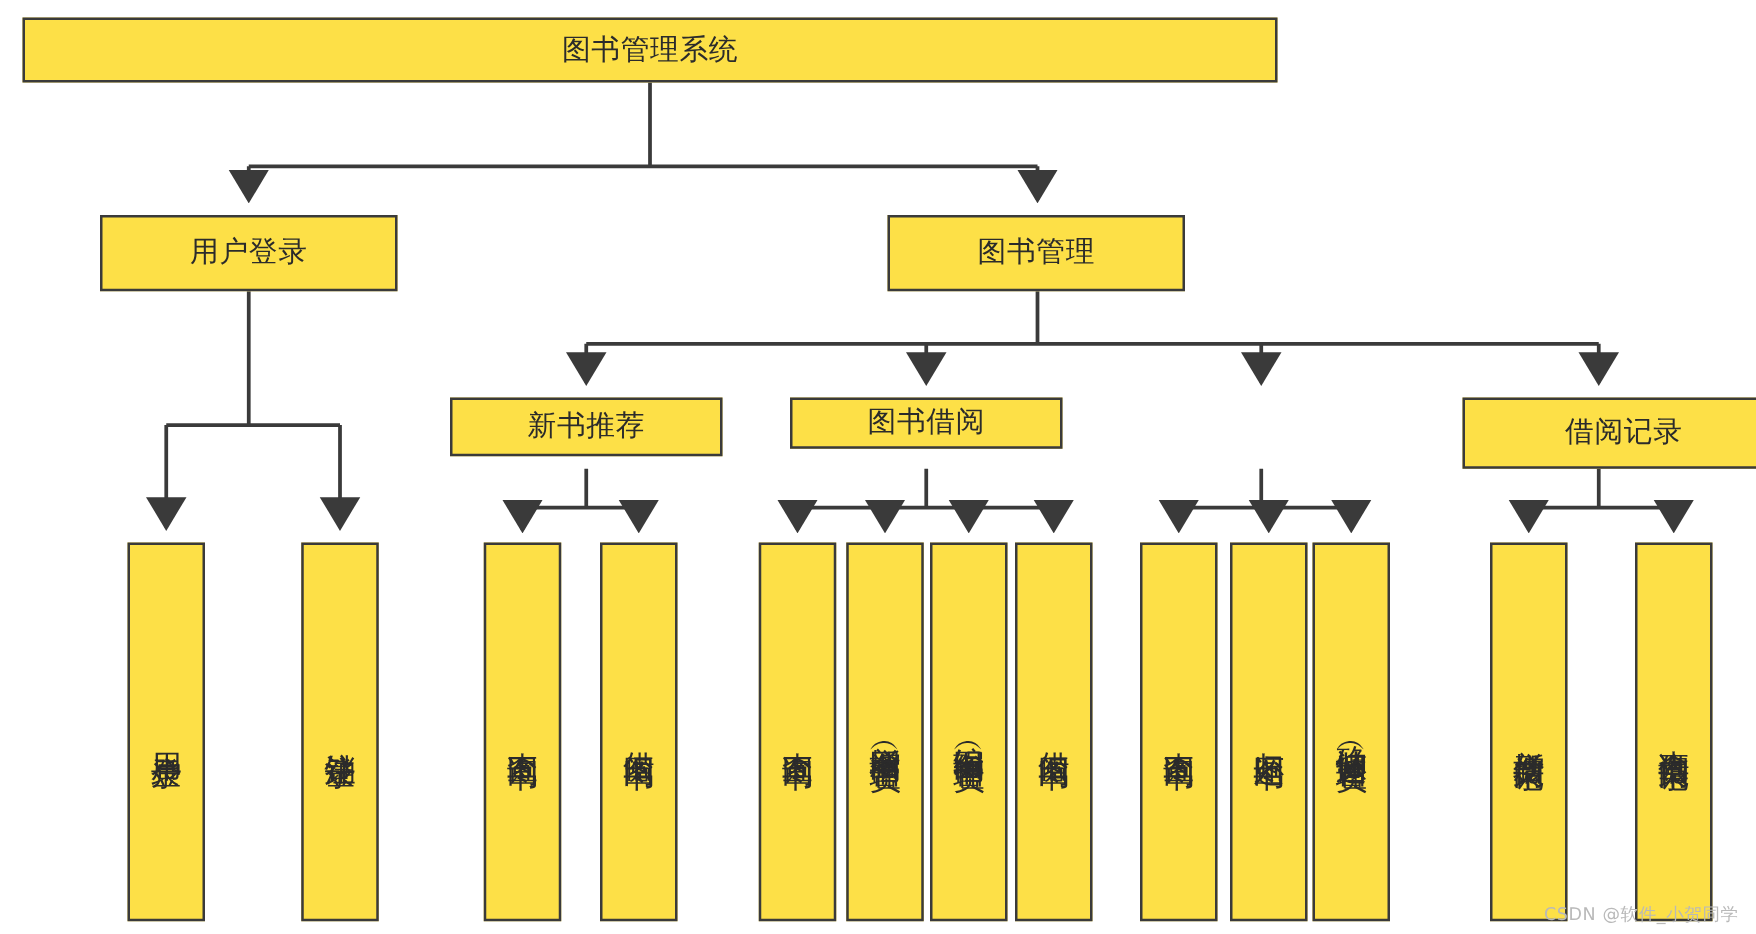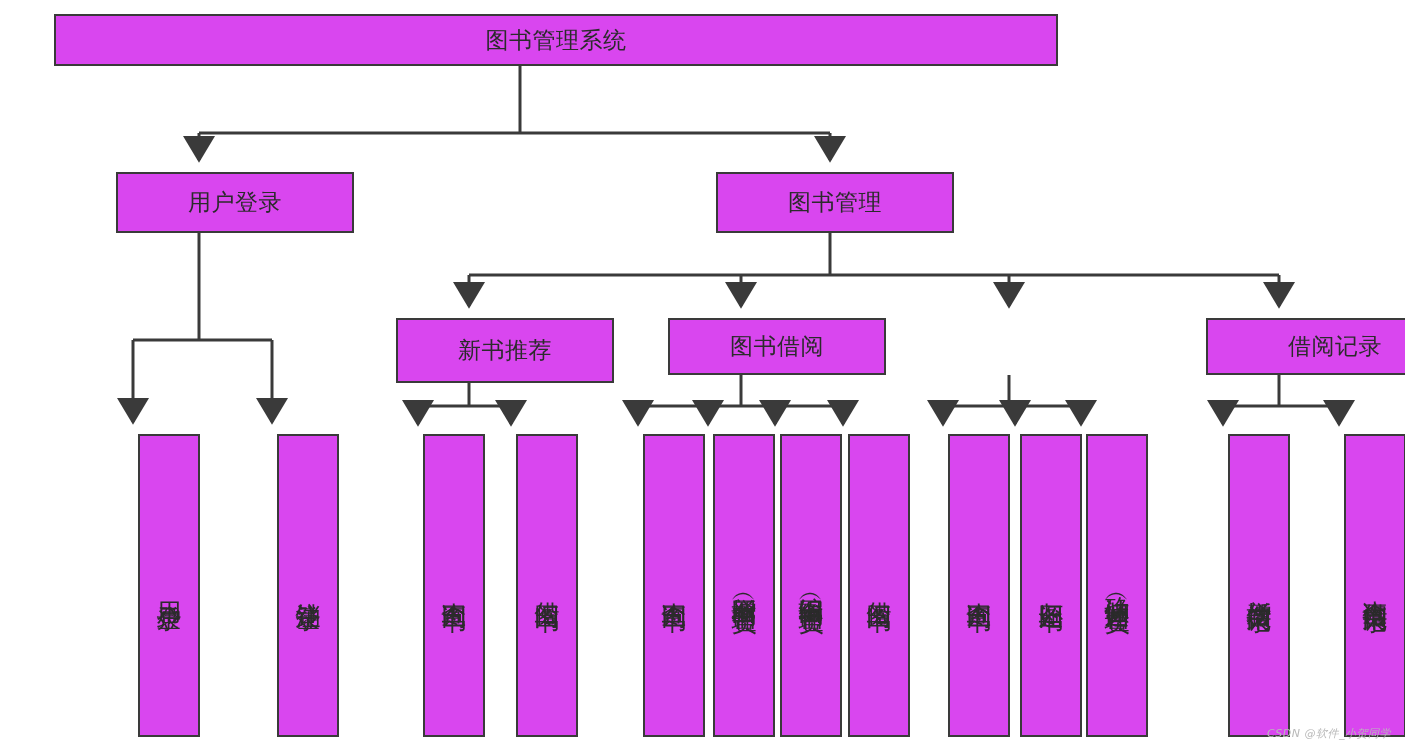--- a/index.html
+++ b/index.html
@@ -20,27 +20,26 @@
   svg#wires {
     position: absolute;
     left: 0;
     top: 0;
     width: 1405px;
     height: 747px;
   }
   .node {
     position: absolute;
     box-sizing: border-box;
-    background: #d946ef;
+    background: #fde047;
     border: 2px solid #3a3a3a;
     display: flex;
     align-items: center;
     justify-content: center;
     color: #2b2b2b;
-    margin-left: 36px;
   }
   .node .label {
     display: block;
     text-align: center;
     line-height: 1.16;
     color: #2b2b2b;
   }
   
   .node.horiz .label {
     font-size: 23px;
@@ -57,26 +56,25 @@
     text-orientation: upright;
     font-size: 25px;
     letter-spacing: 2px;
     line-height: 1;
     white-space: nowrap;
   }
   #watermark {
     position: absolute;
     right: 14px;
     bottom: 6px;
-    font-size: 11px;
+    font-size: 14px;
     color: #b9b9b9;
     white-space: nowrap;
     letter-spacing: 0.5px;
     pointer-events: none;
-    font-style: italic;
   }
 </style>
 </head>
 <body>
 
 <div id="canvas">
 
   <svg id="wires" viewBox="0 0 1405 747" xmlns="http://www.w3.org/2000/svg">
     <defs>
       <marker id="arrow" viewBox="0 0 10 12" refX="9" refY="6" markerWidth="9" markerHeight="11" orient="auto-start-reverse">
@@ -127,28 +125,28 @@
     </g>
   </svg>
 
   <div class="node horiz" style="left: 18px; top: 14px; width: 1004px; height: 52px;">
     <span class="label">图书管理系统</span>
   </div>
 
   <div class="node horiz" style="left: 80px; top: 172px; width: 238px; height: 61px;">
     <span class="label">用户登录</span>
   </div>
-  <div class="node horiz" style="left: 680px; top: 172px; width: 238px; height: 61px;">
+  <div class="node horiz" style="left: 710px; top: 172px; width: 238px; height: 61px;">
     <span class="label">图书管理</span>
   </div>
 
-  <div class="node horiz" style="left: 360px; top: 318px; width: 218px; height: 65px; align-items: center;">
+  <div class="node horiz" style="left: 360px; top: 318px; width: 218px; height: 47px; align-items: center;">
     <span class="label">新书推荐</span>
   </div>
-  <div class="node horiz" style="left: 632px; top: 318px; width: 218px; height: 57px;">
+  <div class="node horiz" style="left: 632px; top: 318px; width: 218px; height: 41px;">
     <span class="label">图书借阅</span>
   </div>
   <div class="node horiz" style="left: 1170px; top: 318px; width: 258px; height: 57px;">
     <span class="label">借阅记录</span>
   </div>
 
   <div class="node vert" style="left: 102px; top: 434px; width: 62px; height: 303px;">
     <span class="label">用户登录</span>
   </div>
   <div class="node vert" style="left: 241px; top: 434px; width: 62px; height: 303px;">

